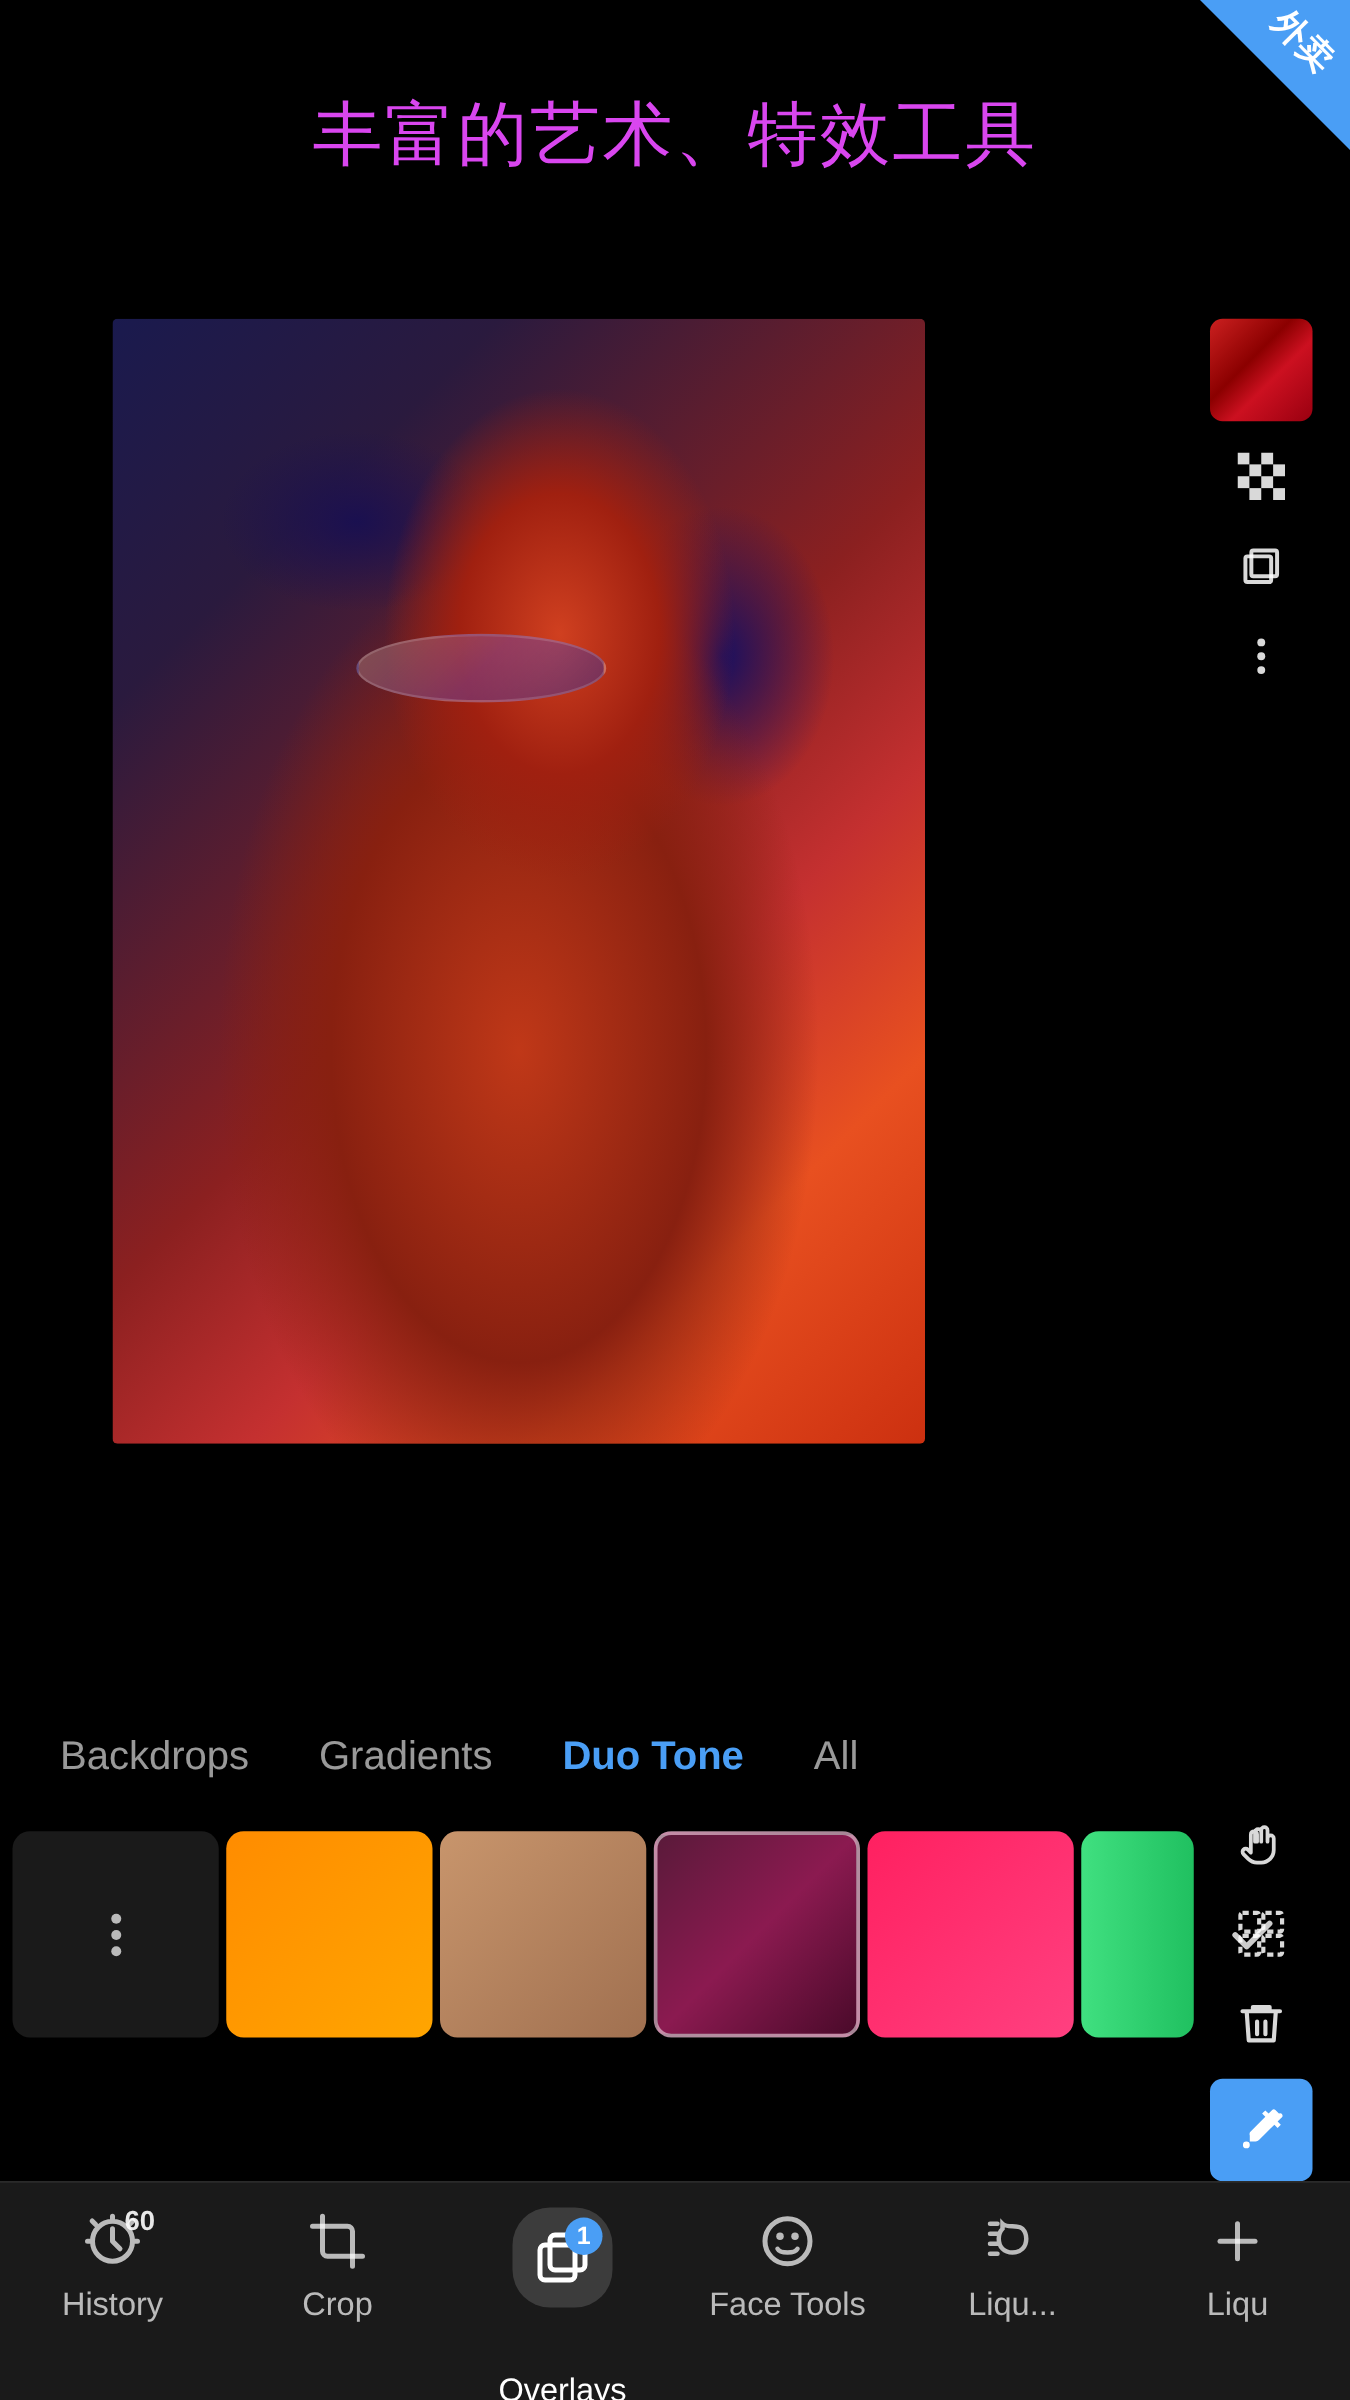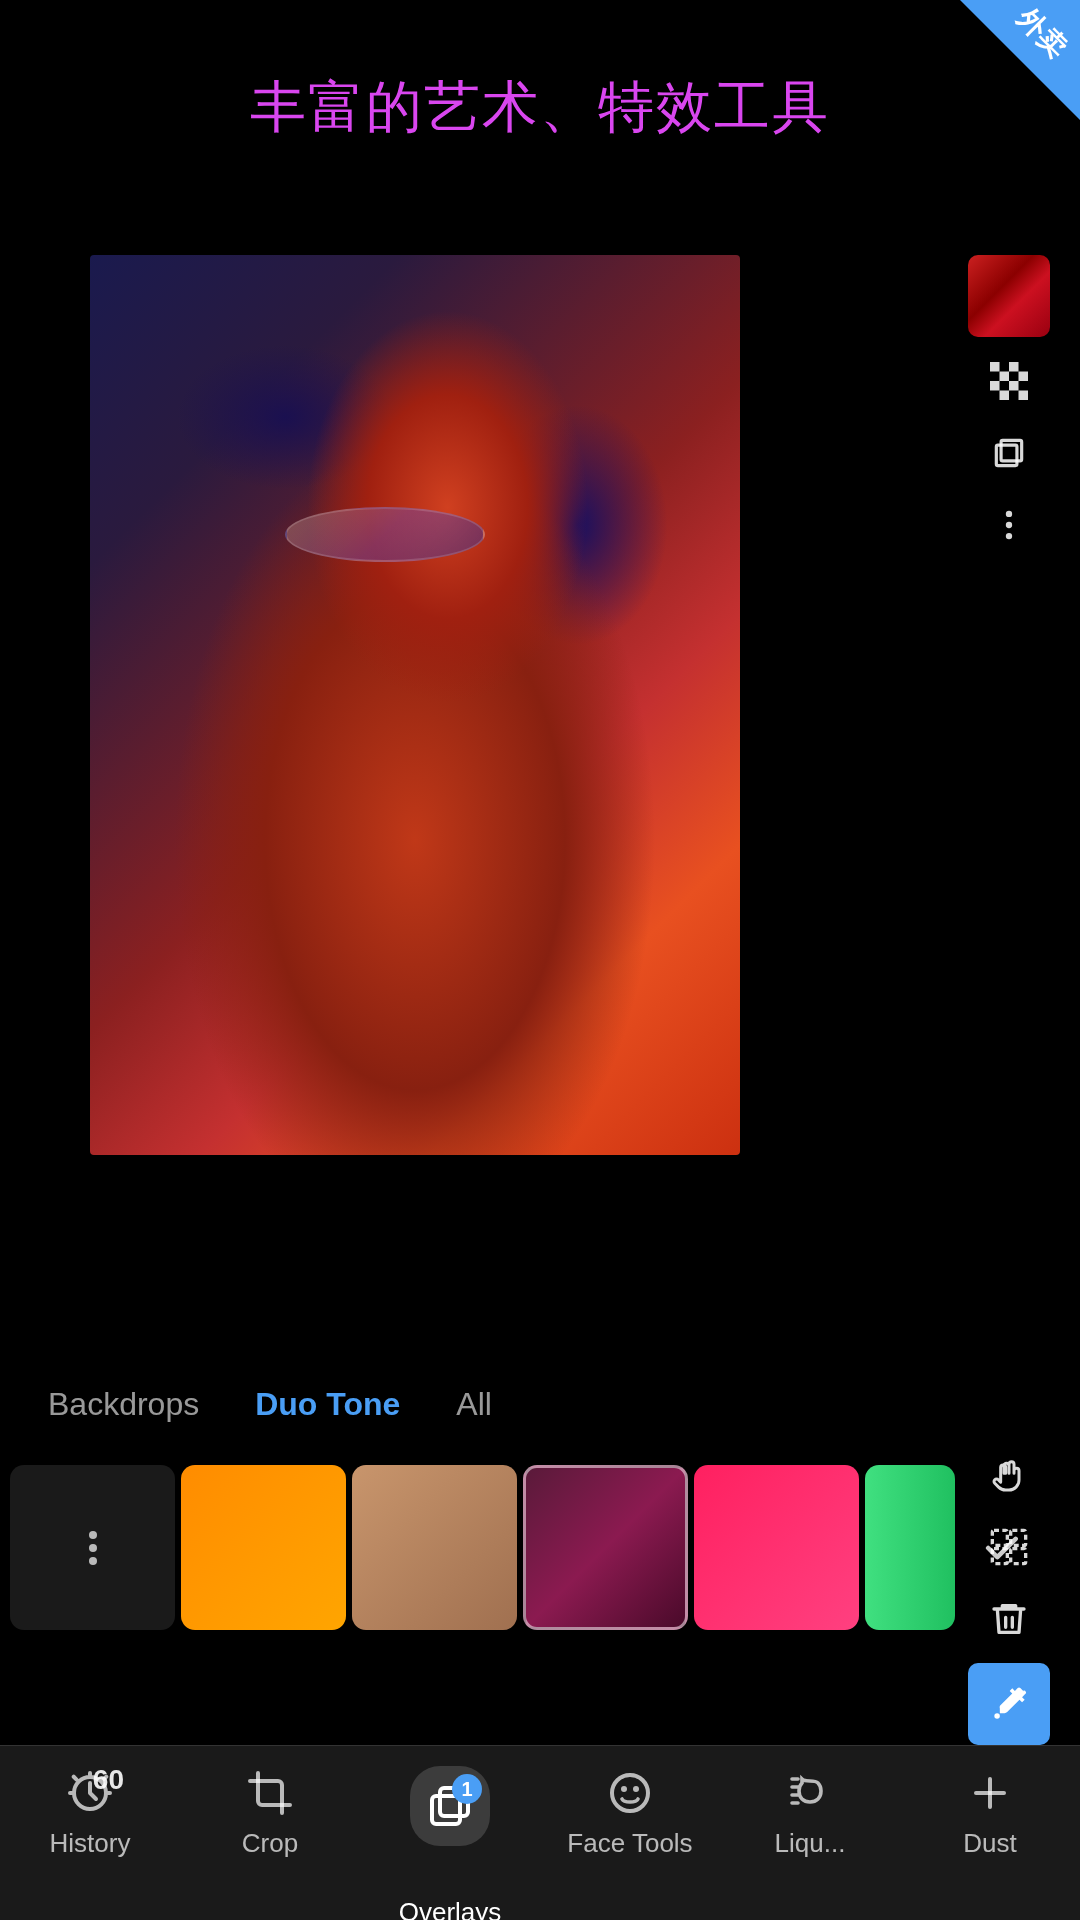--- a/index.html
+++ b/index.html
@@ -345,21 +345,21 @@
       position: relative;
       display: inline-flex;
     }
 
     
     .history-count {
       position: absolute;
       top: -5px;
       right: -10px;
       color: rgba(255,255,255,0.9);
-      font-size: 28px;
+      font-size: 22px;
       font-weight: 600;
     }
   </style>
 </head>
 <body>
 
 <div class="corner-badge">
   <div class="corner-badge-text">外卖</div>
 </div>
 
@@ -432,20 +432,21 @@
   <div class="eyedropper-btn">
     <svg viewBox="0 0 24 24" xmlns="http://www.w3.org/2000/svg">
       <path d="M20.707 5.826l-2.534-2.533a1 1 0 00-1.414 0l-1.56 1.56-1.413-1.413-1.415 1.414 1.414 1.413-6.72 6.72A2 2 0 007 14.414V17h2.586a2 2 0 001.414-.586l6.72-6.72 1.413 1.414 1.415-1.414-1.413-1.414 1.56-1.56a1 1 0 00-.988-1.894z" fill="white"></path>
       <path d="M4 18.5a1.5 1.5 0 103 0 1.5 1.5 0 00-3 0z" fill="white"></path>
     </svg>
   </div>
 </div>
 
 <div class="category-tabs">
   <div class="tab-item">Backdrops</div>
+  <div class="tab-item">Gradients</div>
   <div class="tab-item active">Duo Tone</div>
   <div class="tab-item">All</div>
 </div>
 
 <div class="color-swatches">
   <div class="swatch swatch-dots">
     <div class="dot"></div>
     <div class="dot"></div>
     <div class="dot"></div>
   </div>
@@ -522,16 +523,16 @@
     <div class="nav-label">Liqu...</div>
   </div>
 
   <div class="nav-item">
     <div class="nav-icon">
       <svg viewBox="0 0 24 24" xmlns="http://www.w3.org/2000/svg">
         <line x1="12" y1="5" x2="12" y2="19" stroke="rgba(255,255,255,0.7)" stroke-width="2" stroke-linecap="round"></line>
         <line x1="5" y1="12" x2="19" y2="12" stroke="rgba(255,255,255,0.7)" stroke-width="2" stroke-linecap="round"></line>
       </svg>
     </div>
-    <div class="nav-label">Dust</div>
+    <div class="nav-label">Liqu</div>
   </div>
 
 </div>
 
 </body></html>

